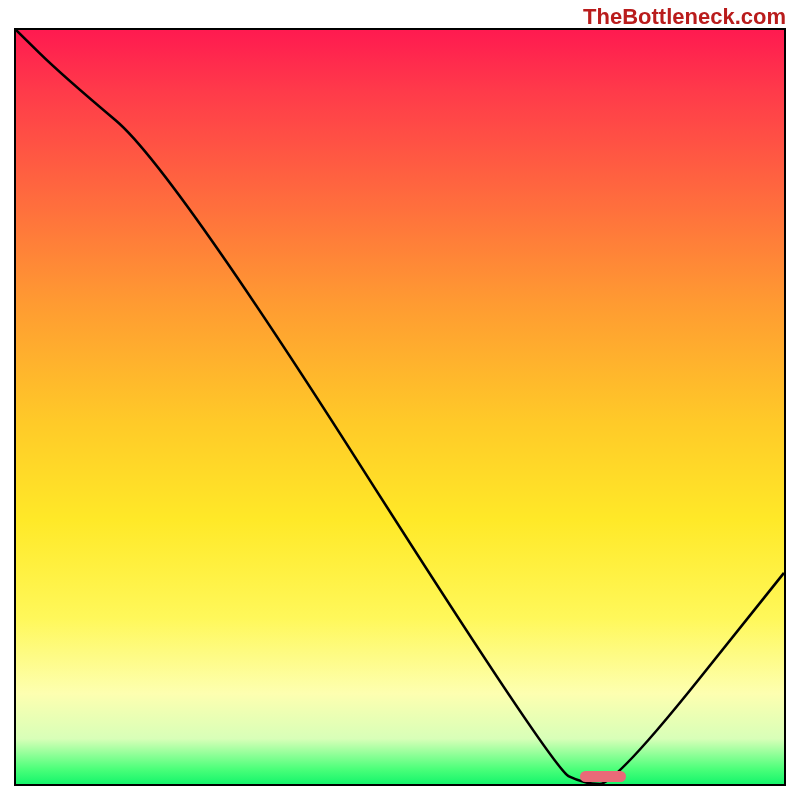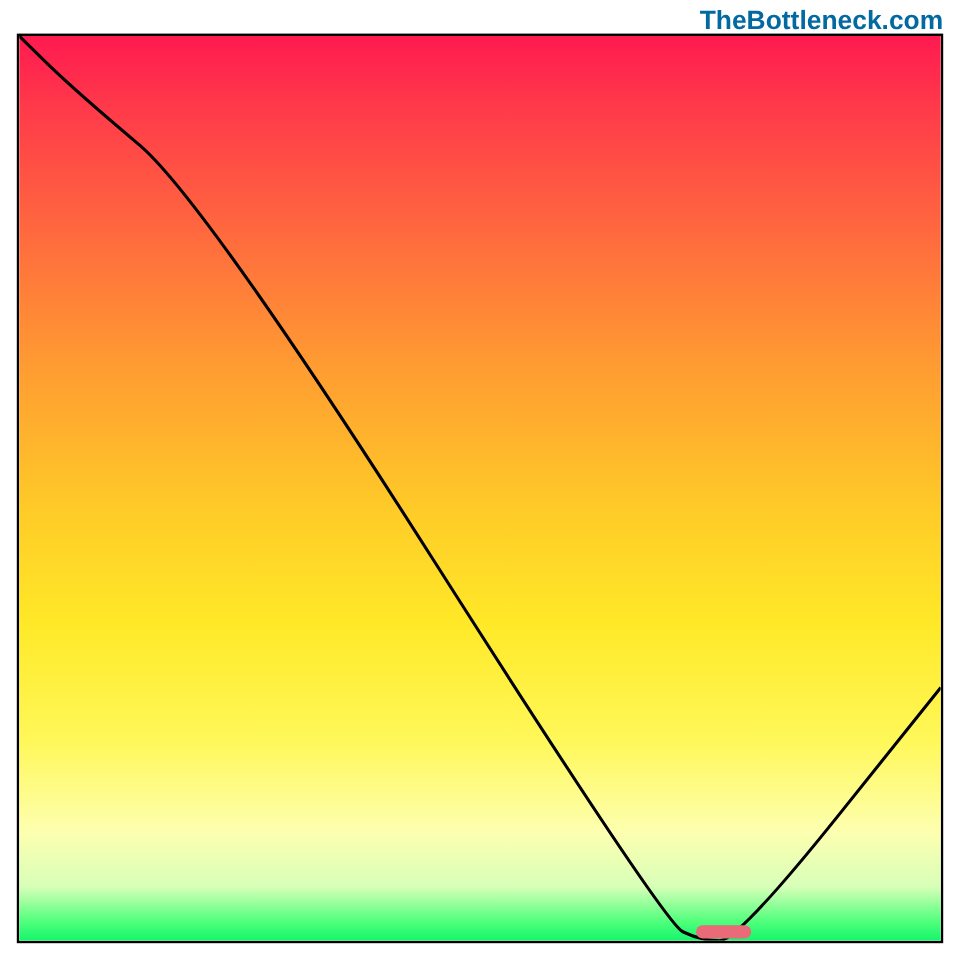--- a/index.html
+++ b/index.html
@@ -14,21 +14,21 @@
     position: relative;
     width: 800px;
     height: 800px;
   }
   .watermark {
     position: absolute;
     top: 4px;
     right: 14px;
     font-size: 22px;
     font-weight: bold;
-    color: #0369a1;
+    color: #b91c1c;
     z-index: 10;
   }
   .plot-border {
     position: absolute;
     top: 28px;
     left: 14px;
     width: 772px;
     height: 758px;
     border: 2.5px solid #000;
     box-sizing: border-box;

